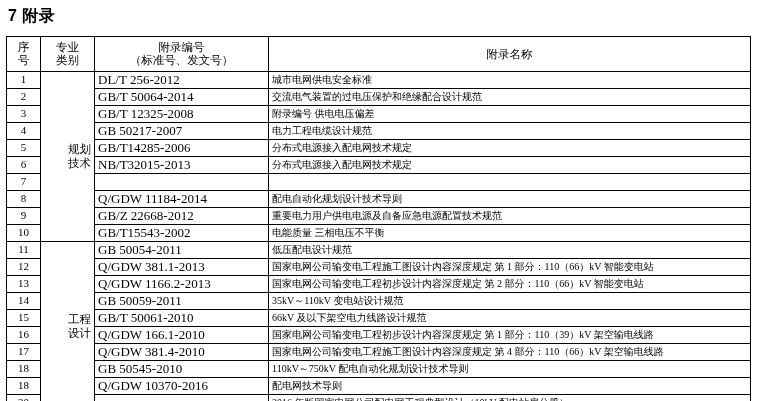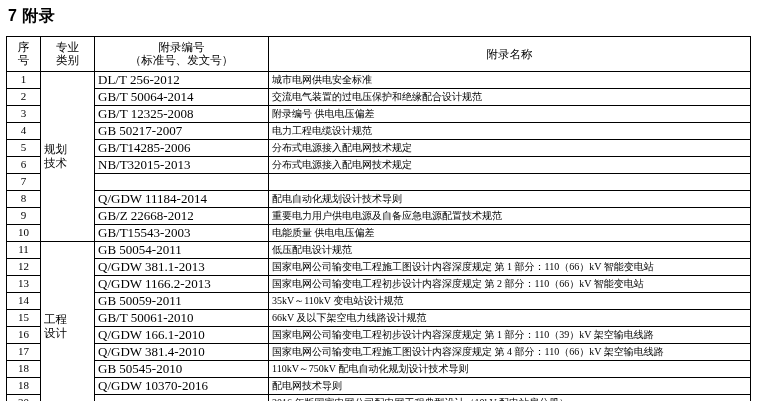--- a/index.html
+++ b/index.html
@@ -55,21 +55,21 @@
   col.c-cat { width: 54px; }
   col.c-code { width: 174px; }
   col.c-name { width: 482px; }
 
   td.seq {
     text-align: center;
     height: 16px;
     font-size: 11px;
   }
   td.cat {
-    text-align: left;
+    text-align: right;
     font-size: 11.5px;
   }
   td.cat .cat-inner {
     display: block;
     line-height: 1.15;
   }
   td.code {
     text-align: left;
     padding-left: 5px;
     font-size: 13px;
@@ -159,22 +159,22 @@
           <td class="code">Q/GDW 11184-2014</td>
           <td class="name">配电自动化规划设计技术导则</td>
         </tr>
         <tr>
           <td class="seq">9</td>
           <td class="code">GB/Z 22668-2012</td>
           <td class="name">重要电力用户供电电源及自备应急电源配置技术规范</td>
         </tr>
         <tr>
           <td class="seq">10</td>
-          <td class="code">GB/T15543-2003</td>
-          <td class="name">电能质量  供电电压偏差</td>
+          <td class="code">GB/T15543-2002</td>
+          <td class="name">电能质量  三相电压不平衡</td>
         </tr>
         <tr>
           <td class="seq">11</td>
           <td class="cat" rowspan="10">
             <span class="cat-inner">工程</span>
             <span class="cat-inner">设计</span>
           </td>
           <td class="code">GB 50054-2011</td>
           <td class="name">低压配电设计规范</td>
         </tr>

